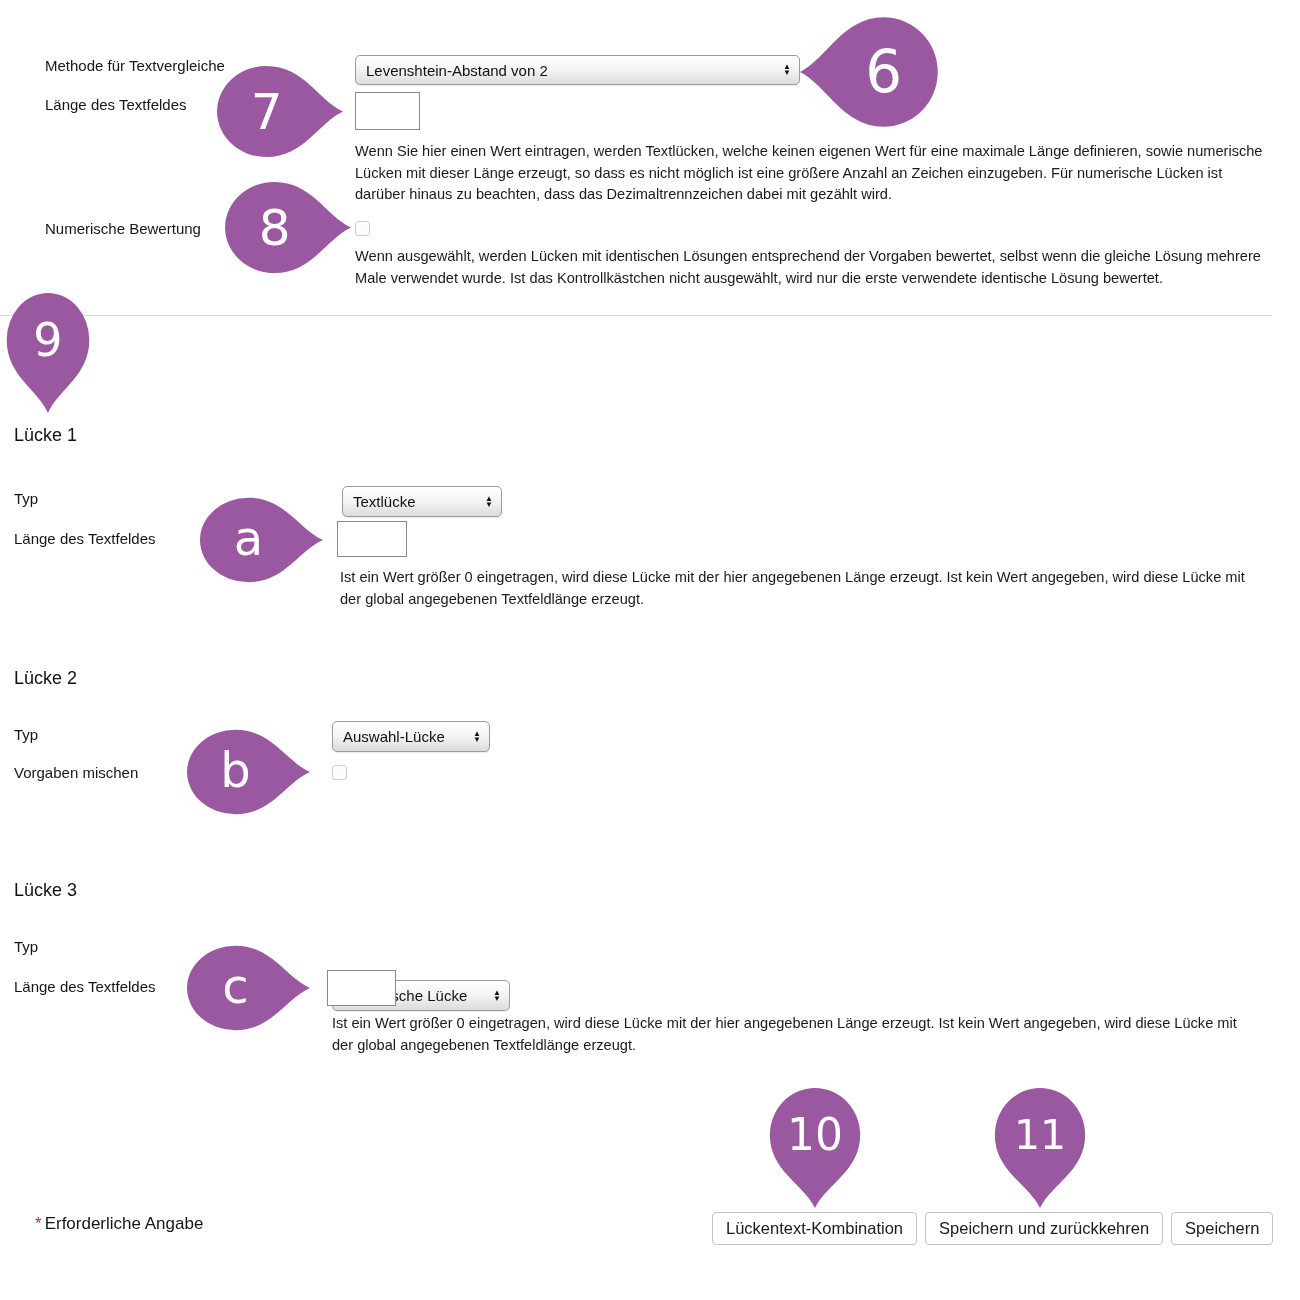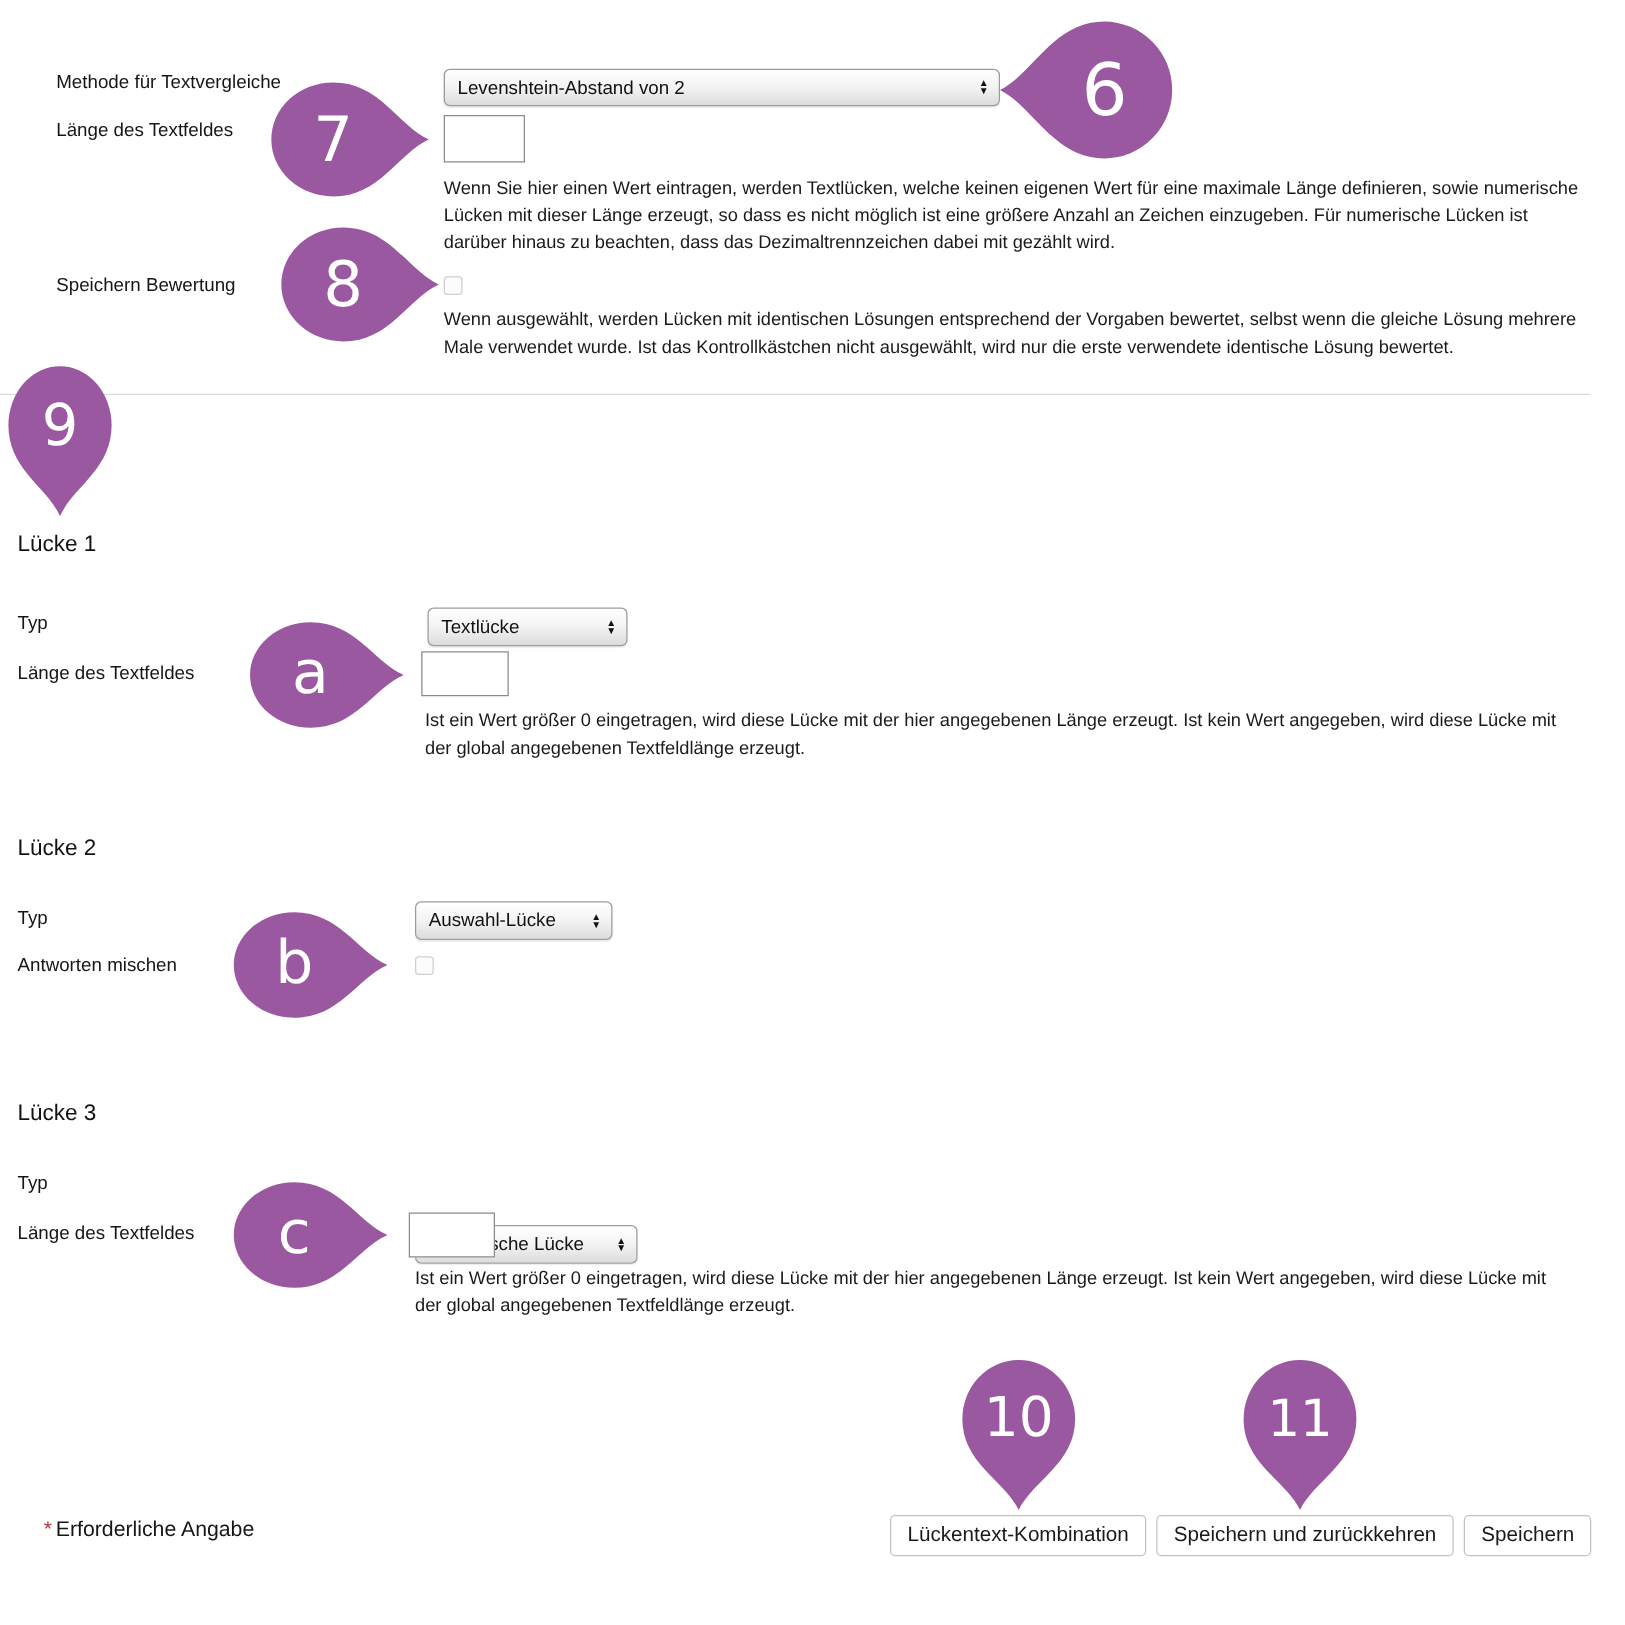--- a/index.html
+++ b/index.html
@@ -48,21 +48,21 @@
     <span class="arrows">
         <span>▲</span>
         <span>▼</span>
       </span>
   </div>
 
   <div class="lbl" style="left:45px;top:96px;">Länge des Textfeldes</div>
   <div class="ibox" style="left:355px;top:92px;width:65px;height:38px;"></div>
   <div class="help" style="left:355px;top:141px;width:920px;">Wenn Sie hier einen Wert eintragen, werden Textlücken, welche keinen eigenen Wert für eine maximale Länge definieren, sowie numerische Lücken mit dieser Länge erzeugt, so dass es nicht möglich ist eine größere Anzahl an Zeichen einzugeben. Für numerische Lücken ist darüber hinaus zu beachten, dass das Dezimaltrennzeichen dabei mit gezählt wird.</div>
 
-  <div class="lbl" style="left:45px;top:220px;">Speichern Bewertung</div>
+  <div class="lbl" style="left:45px;top:220px;">Numerische Bewertung</div>
   <div class="cbox" style="left:355px;top:221px;"></div>
   <div class="help" style="left:355px;top:246px;width:920px;">Wenn ausgewählt, werden Lücken mit identischen Lösungen entsprechend der Vorgaben bewertet, selbst wenn die gleiche Lösung mehrere Male verwendet wurde. Ist das Kontrollkästchen nicht ausgewählt, wird nur die erste verwendete identische Lösung bewertet.</div>
 
   <div class="divider"></div>
 
   <div class="sec" style="left:14px;top:425px;">Lücke 1</div>
   <div class="lbl" style="left:14px;top:490px;">Typ</div>
   <div class="sel" style="left:342px;top:486px;width:160px;height:31px;">
     <span>Textlücke</span>
     <span class="arrows">
@@ -76,21 +76,21 @@
 
   <div class="sec" style="left:14px;top:668px;">Lücke 2</div>
   <div class="lbl" style="left:14px;top:726px;">Typ</div>
   <div class="sel" style="left:332px;top:721px;width:158px;height:31px;">
     <span>Auswahl-Lücke</span>
     <span class="arrows">
         <span>▲</span>
         <span>▼</span>
       </span>
   </div>
-  <div class="lbl" style="left:14px;top:764px;">Antworten mischen</div>
+  <div class="lbl" style="left:14px;top:764px;">Vorgaben mischen</div>
   <div class="cbox" style="left:332px;top:765px;"></div>
 
   <div class="sec" style="left:14px;top:880px;">Lücke 3</div>
   <div class="lbl" style="left:14px;top:938px;">Typ</div>
   <div class="sel" style="left:332px;top:980px;width:178px;height:31px;">
     <span>Numerische Lücke</span>
     <span class="arrows">
         <span>▲</span>
         <span>▼</span>
       </span>

